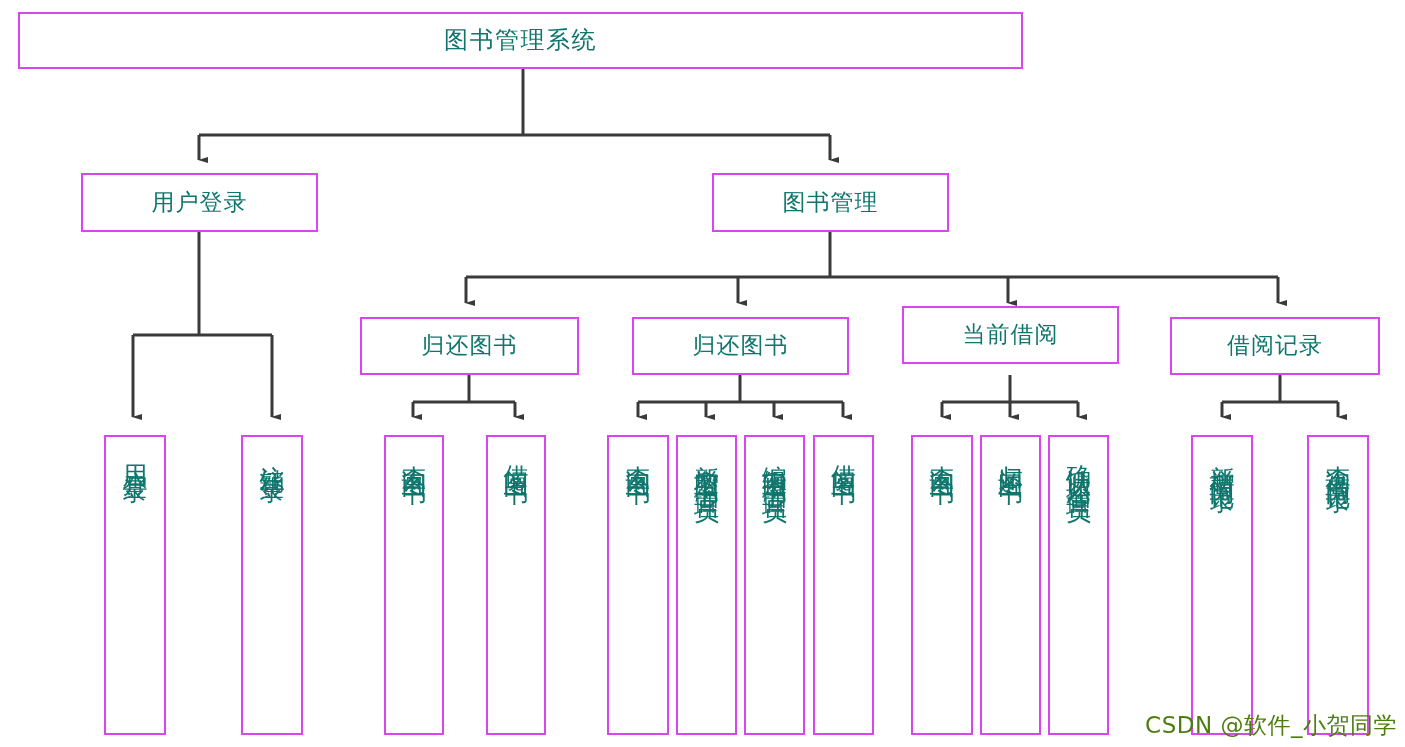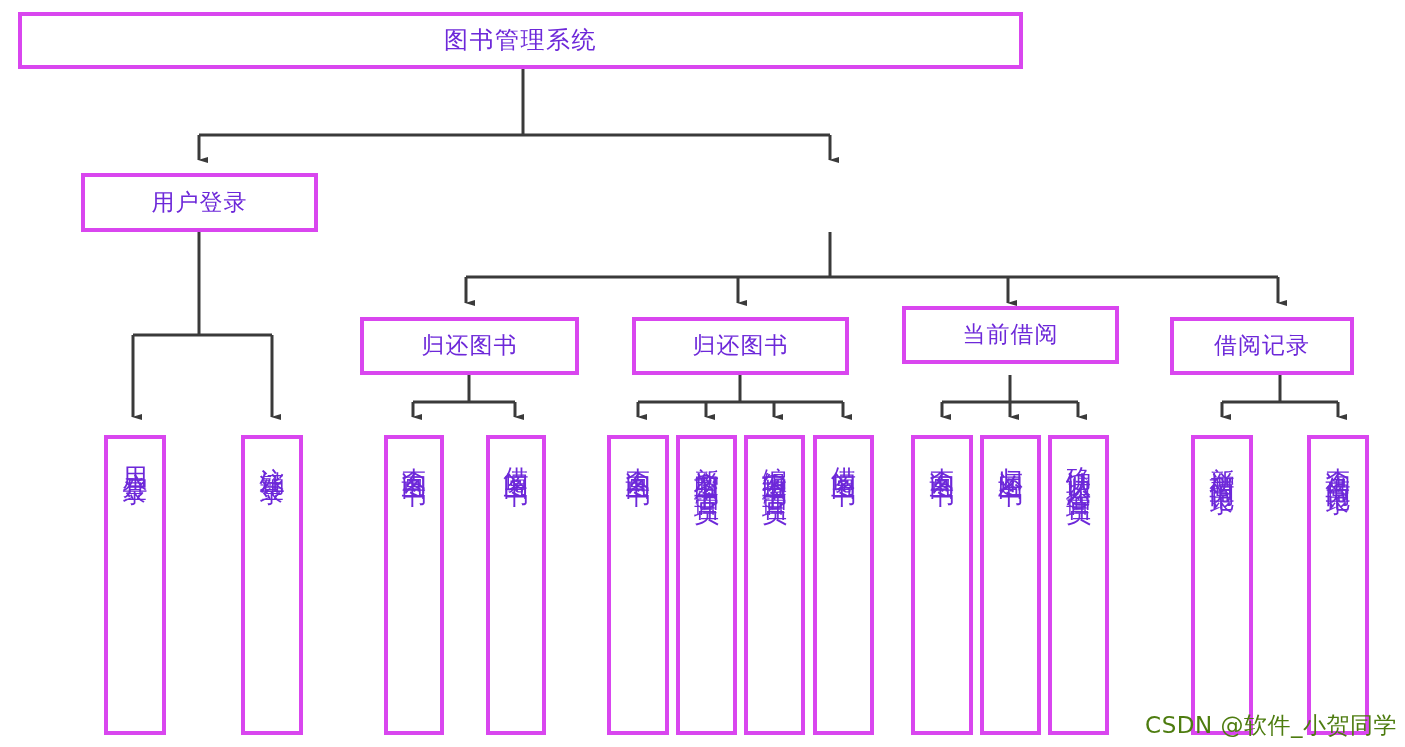--- a/index.html
+++ b/index.html
@@ -20,23 +20,23 @@
   #wires {
     position: absolute;
     left: 0;
     top: 0;
     width: 1405px;
     height: 747px;
   }
   .node {
     position: absolute;
     box-sizing: border-box;
-    border: 4px solid #d946ef;
+    border: 2px solid #d946ef;
     background: #ffffff;
-    color: #6d28d9;
+    color: #0f766e;
     display: flex;
     align-items: center;
     justify-content: center;
     text-align: center;
   }
   .node .label {
     display: block;
     line-height: 1.18;
   }
   
@@ -128,31 +128,34 @@
     </g>
   </svg>
 
   <div class="node h root" style="left:18px; top:12px; width:1005px; height:57px;">
     <span class="label">图书管理系统</span>
   </div>
 
   <div class="node h" style="left:81px; top:173px; width:237px; height:59px;">
     <span class="label">用户登录</span>
   </div>
+  <div class="node h" style="left:712px; top:173px; width:237px; height:59px;">
+    <span class="label">图书管理</span>
+  </div>
 
   <div class="node h" style="left:360px; top:317px; width:219px; height:58px;">
     <span class="label">归还图书</span>
   </div>
   <div class="node h" style="left:632px; top:317px; width:217px; height:58px;">
     <span class="label">归还图书</span>
   </div>
   <div class="node h" style="left:902px; top:306px; width:217px; height:58px;">
     <span class="label">当前借阅</span>
   </div>
-  <div class="node h" style="left:1170px; top:317px; width:184px; height:58px;">
+  <div class="node h" style="left:1170px; top:317px; width:210px; height:58px;">
     <span class="label">借阅记录</span>
   </div>
 
   <div class="node v" style="left:104px; top:435px; width:62px; height:300px;">
     <span class="label">用户登录</span>
   </div>
   <div class="node v" style="left:241px; top:435px; width:62px; height:300px;">
     <span class="label">注销登录</span>
   </div>
 

